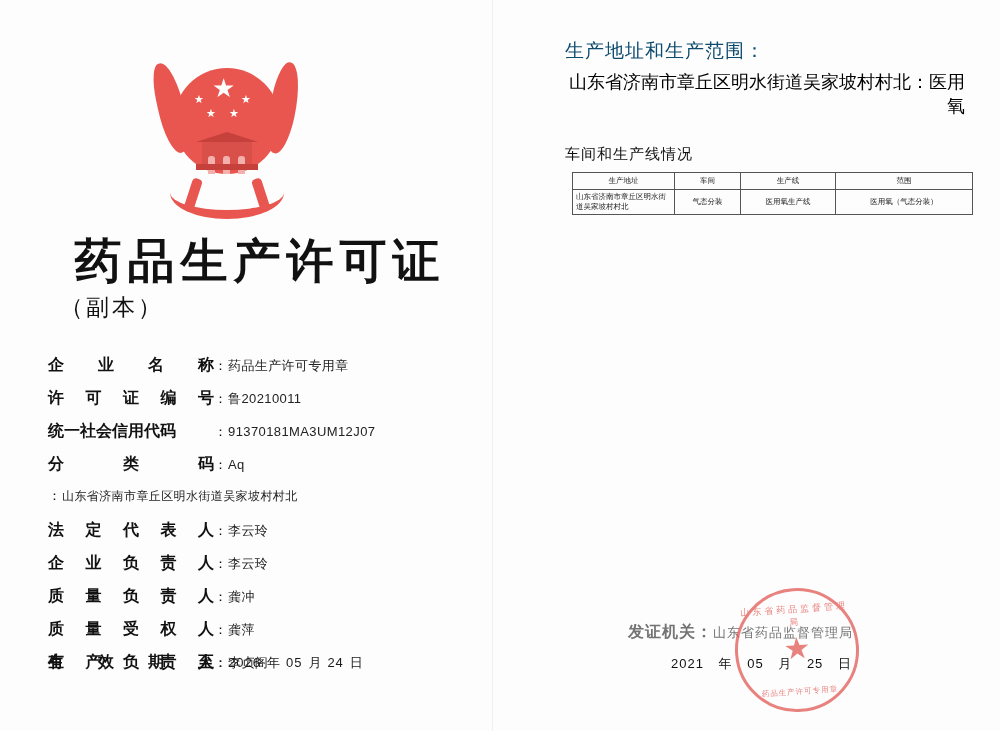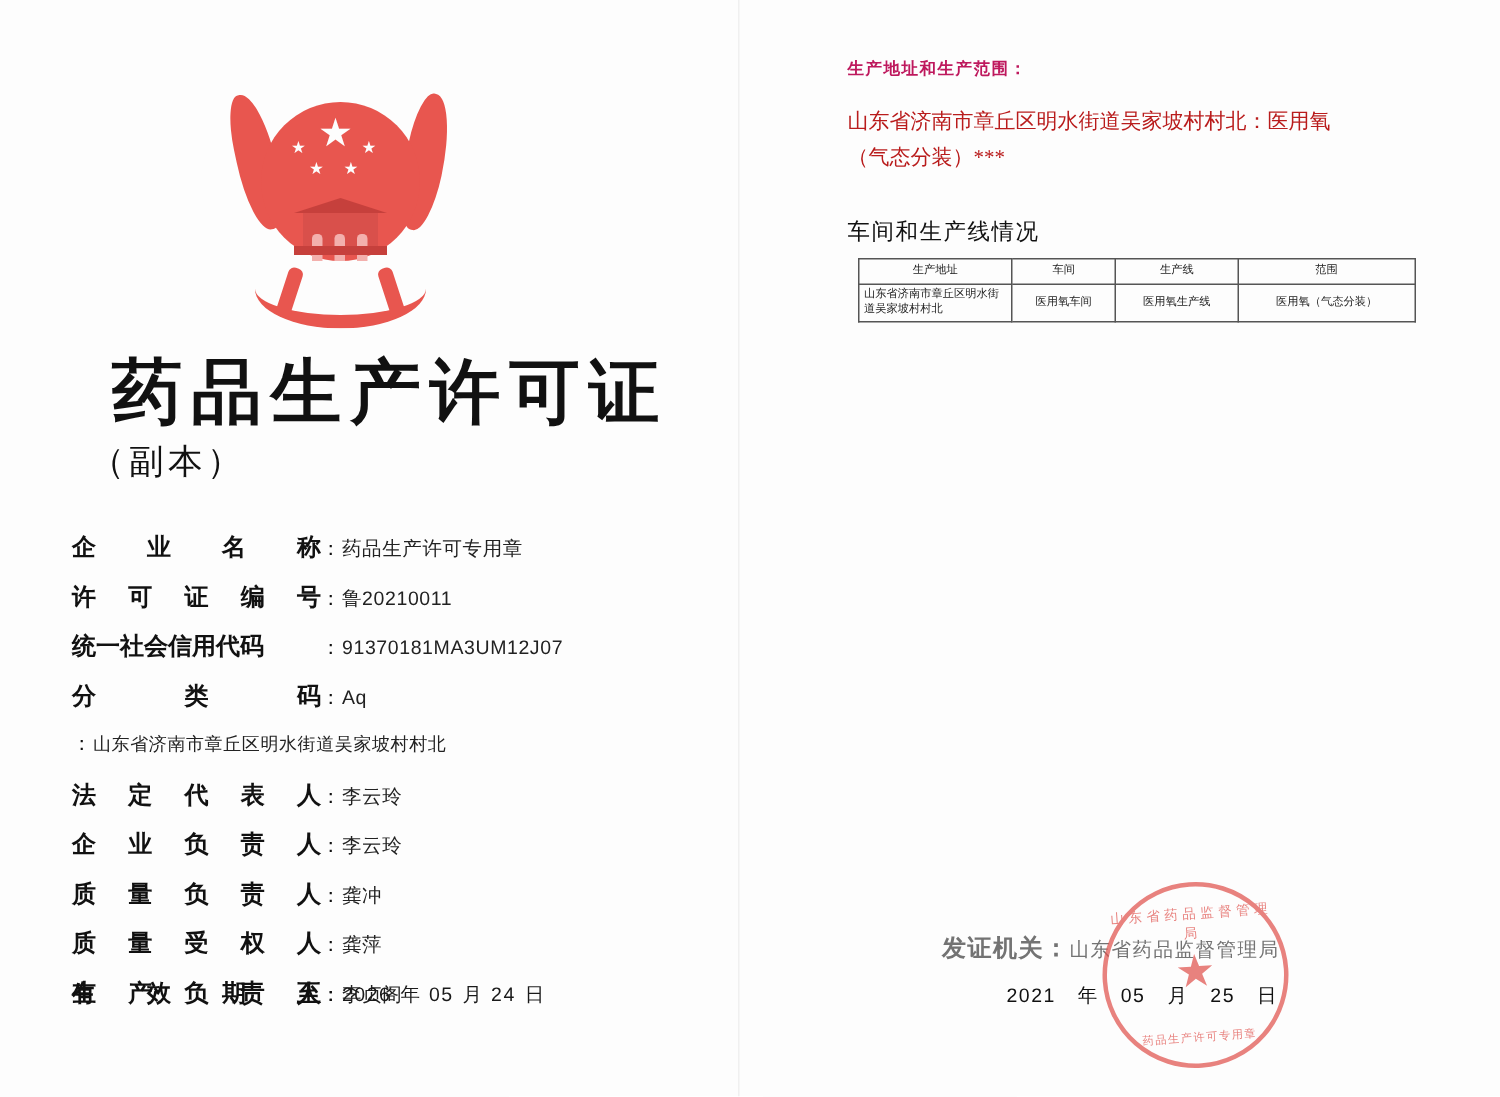--- a/index.html
+++ b/index.html
@@ -198,53 +198,54 @@
     letter-spacing: 1px;
     text-align: right;
   }
   .validity .cn { font-size: 13px; margin: 0 6px; font-family: "Liberation Serif", serif; }
 
   
   .right-head {
     position: absolute;
     left: 565px;
     top: 38px;
-    font-size: 11px;
-    font-weight: bold;
+    font-size: 19px;
+    font-weight: normal;
     letter-spacing: 1px;
-    color: #be185d;
+    color: #0c4a6e;
   }
   .right-addr {
     position: absolute;
     left: 565px;
     top: 70px;
     width: 400px;
-    font-size: 14px;
+    font-size: 18px;
     line-height: 24px;
-    color: #b91c1c;
+    color: #000000;
+    text-align: right;
   }
   .right-sub {
     position: absolute;
     left: 565px;
     top: 145px;
     font-size: 15px;
     font-weight: normal;
     letter-spacing: 1px;
     color: #111;
   }
 
   table.ws-table {
     position: absolute;
     left: 572px;
     top: 172px;
-    width: 372px;
+    width: 401px;
     border-collapse: collapse;
     font-size: 7.5px;
     color: #222;
-    font-family: Liberation Mono, monospace;
+    font-family: Liberation Sans, sans-serif;
     border-radius: 15px;
   }
   table.ws-table th,
   table.ws-table td {
     border: 1px solid #555;
     padding: 2px 2px;
     text-align: center;
     vertical-align: middle;
     line-height: 1.35;
   }
@@ -486,37 +487,36 @@
     <span class="cn">年</span>
     <span class="v-text">05</span>
     <span class="cn">月</span>
     <span class="v-text">24</span>
     <span class="cn">日</span>
   </div>
 
   <div class="right-head">生产地址和生产范围：</div>
   <div class="right-addr">
     <div>山东省济南市章丘区明水街道吴家坡村村北：医用氧</div>
-    <div>（气态分装）***</div>
   </div>
   <div class="right-sub">车间和生产线情况</div>
 
   <table class="ws-table">
     <thead>
       <tr>
         <th>生产地址</th>
         <th>车间</th>
         <th>生产线</th>
         <th>范围</th>
       </tr>
     </thead>
     <tbody>
       <tr>
         <td class="addr-cell">山东省济南市章丘区明水街道吴家坡村村北</td>
-        <td>医用氧车间</td>
+        <td>气态分装</td>
         <td>医用氧生产线</td>
         <td>医用氧（气态分装）</td>
       </tr>
     </tbody>
   </table>
 
   <div class="issuer">
     <span>发证机关：</span><span class="org">山东省药品监督管理局</span>
   </div>
   <div class="issue-date">

